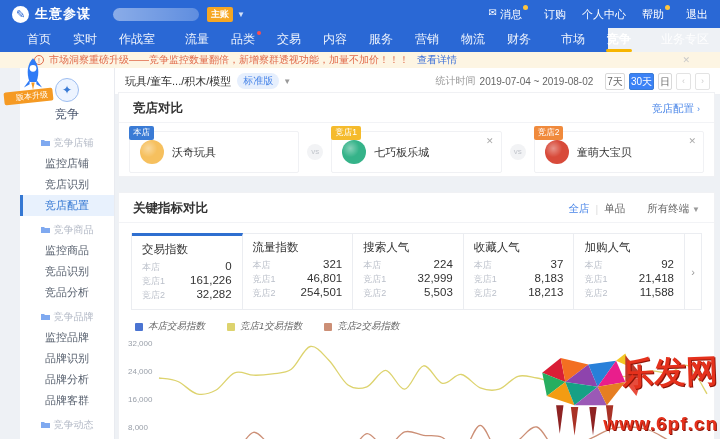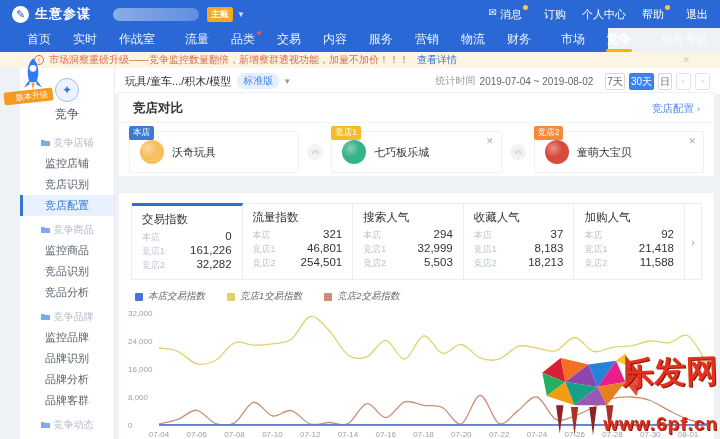--- a/index.html
+++ b/index.html
@@ -293,20 +293,31 @@
         <div class="shop-card">
           <span class="shop-badge" style="background: rgb(240, 138, 60);">竞店2</span>
           <span class="shop-avatar" style="background: radial-gradient(circle at 35% 35%, rgba(255, 255, 255, 0.4), transparent 40%), rgb(216, 74, 58);"></span>
           <span class="shop-name">童萌大宝贝</span>
           <span class="shop-close">✕</span>
         </div>
       </div>
   </div>
 
   <div class="panel" id="metric-panel">
+    <div class="panel-head">
+      <span class="panel-title">关键指标对比</span>
+      <span class="scope">
+        <span class="on">全店</span>
+        <span class="sep">|</span>
+        <span class="off">单品</span>
+      </span>
+      <span id="terminal-filter">
+        <span>所有终端</span> <span class="caret2">▼</span>
+      </span>
+    </div>
     <div id="metric-strip">
         <div class="m-card active">
           <div class="m-title">交易指数</div>
           <div class="m-row">
             <span class="m-label">本店</span>
             <span class="m-val">0</span>
           </div>
           <div class="m-row">
             <span class="m-label">竞店1</span>
             <span class="m-val">161,226</span>
@@ -328,21 +339,21 @@
           </div>
           <div class="m-row">
             <span class="m-label">竞店2</span>
             <span class="m-val">254,501</span>
           </div>
         </div>
         <div class="m-card">
           <div class="m-title">搜索人气</div>
           <div class="m-row">
             <span class="m-label">本店</span>
-            <span class="m-val">294</span>
+            <span class="m-val">224</span>
           </div>
           <div class="m-row">
             <span class="m-label">竞店1</span>
             <span class="m-val">32,999</span>
           </div>
           <div class="m-row">
             <span class="m-label">竞店2</span>
             <span class="m-val">5,503</span>
           </div>
         </div>

